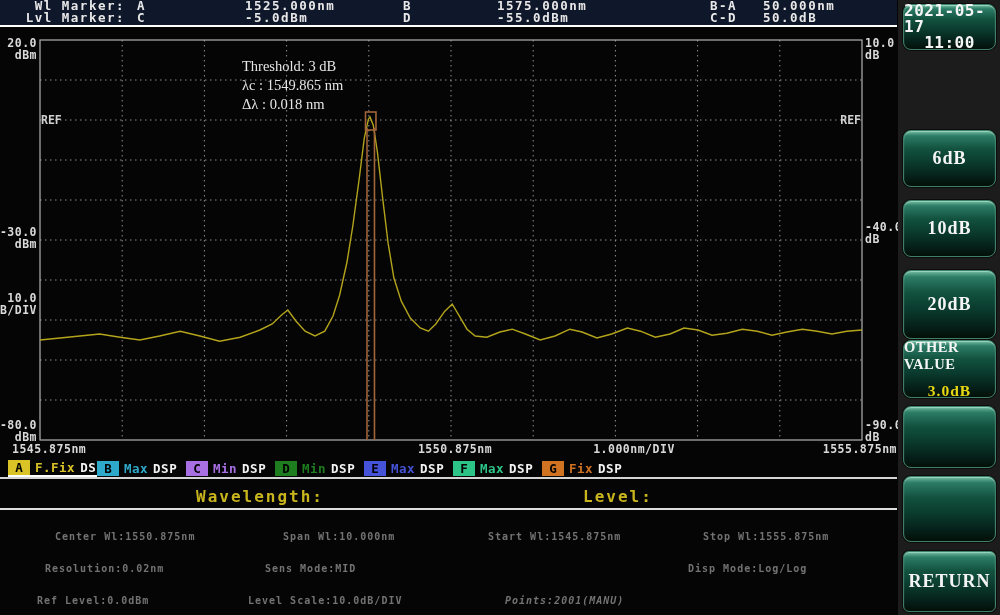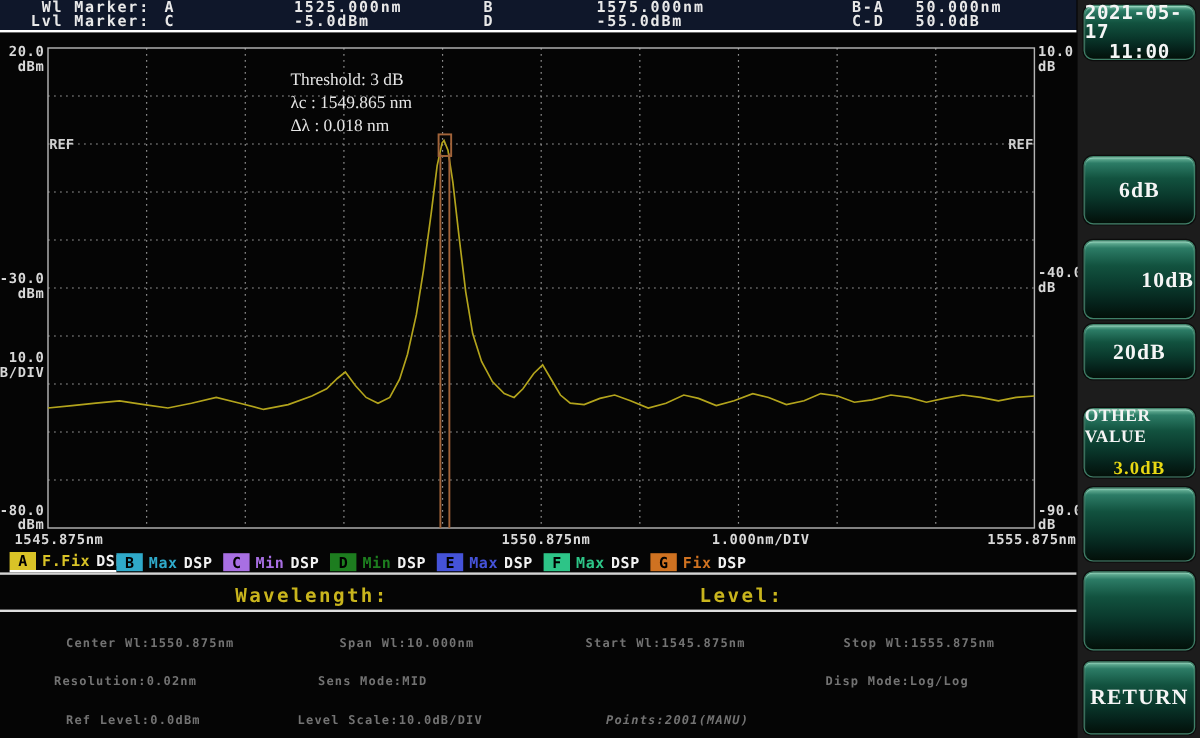--- a/index.html
+++ b/index.html
@@ -187,36 +187,36 @@
 
   <div>
     <div class="info-cell" style="left:55px;top:531px;">Center Wl:1550.875nm</div>
     <div class="info-cell" style="left:283px;top:531px;">Span Wl:10.000nm</div>
     <div class="info-cell" style="left:488px;top:531px;">Start Wl:1545.875nm</div>
     <div class="info-cell" style="left:703px;top:531px;">Stop Wl:1555.875nm</div>
     <div class="info-cell" style="left:45px;top:563px;">Resolution:0.02nm</div>
     <div class="info-cell" style="left:265px;top:563px;">Sens Mode:MID</div>
     <div class="info-cell" style="left:505px;top:595px;font-style:italic;">Points:2001(MANU)</div>
     <div class="info-cell" style="left:688px;top:563px;">Disp Mode:Log/Log</div>
-    <div class="info-cell" style="left:55px;top:595px;">Ref Level:0.0dBm</div>
+    <div class="info-cell" style="left:37px;top:595px;">Ref Level:0.0dBm</div>
     <div class="info-cell" style="left:248px;top:595px;">Level Scale:10.0dB/DIV</div>
   </div>
 
   <div class="sidebar">
     <div class="sbtn" style="top:4px;height:46px;">
       <span class="dt">2021-05-17</span>
       <span class="dt">11:00</span>
     </div>
     <div class="sbtn" style="top:130px;height:57px;">
         <span class="big">6dB</span>
       </div>
-    <div class="sbtn" style="top:200px;height:66px;align-items:flex-end;">
+    <div class="sbtn" style="top:200px;height:57px;">
         <span class="big">10dB</span>
       </div>
-    <div class="sbtn" style="top:270px;height:46px;">
+    <div class="sbtn" style="top:270px;height:69px;">
         <span class="big">20dB</span>
       </div>
     <div class="sbtn" style="top:340px;height:58px;">
       <span class="ov">OTHER VALUE</span>
       <span class="ovval">3.0dB</span>
     </div>
     <div class="sbtn" style="top:406px;height:62px;">
         <span class="big"></span>
       </div>
     <div class="sbtn" style="top:476px;height:66px;">

